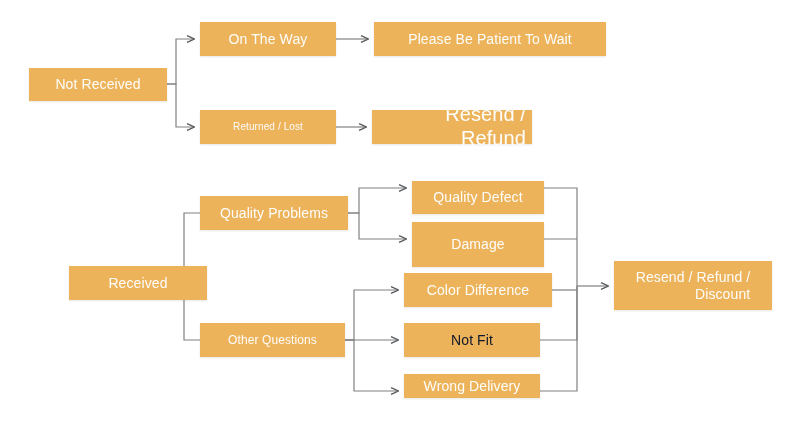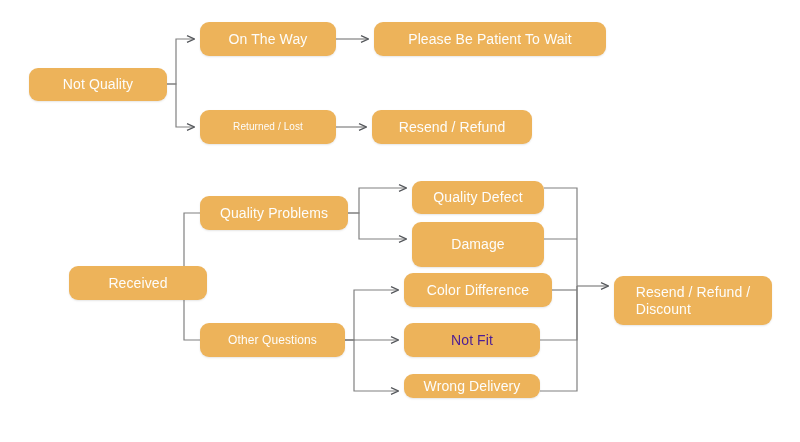--- a/index.html
+++ b/index.html
@@ -23,26 +23,26 @@
     top: 0;
     width: 800px;
     height: 442px;
     pointer-events: none;
   }
   .node {
     position: absolute;
     box-sizing: border-box;
     background: #eeb košd;
     background: #edb35a;
-    border-radius: 9px;
+    border-radius: 0;
     color: #fdfdfb;
     display: flex;
     align-items: center;
     justify-content: center;
-    text-align: left;
+    text-align: right;
     line-height: 1.18;
     letter-spacing: 0.1px;
     font-weight: 400;
     box-shadow: 0 1px 2px rgba(0,0,0,0.10);
     user-select: none;
   }
   .node-label {
     display: block;
     padding: 0 6px;
     white-space: pre-line;
@@ -71,56 +71,56 @@
       <polyline points="345,340 354,340 354,391 398,391" fill="none" stroke="#808080" stroke-width="1.2" stroke-linejoin="miter" marker-end="url(#arrowhead)"></polyline>
       <polyline points="544,188 577,188 577,286" fill="none" stroke="#808080" stroke-width="1.2" stroke-linejoin="miter"></polyline>
       <polyline points="544,239 577,239" fill="none" stroke="#808080" stroke-width="1.2" stroke-linejoin="miter"></polyline>
       <polyline points="552,290 577,290" fill="none" stroke="#808080" stroke-width="1.2" stroke-linejoin="miter"></polyline>
       <polyline points="540,340 577,340 577,286" fill="none" stroke="#808080" stroke-width="1.2" stroke-linejoin="miter"></polyline>
       <polyline points="540,391 577,391 577,286" fill="none" stroke="#808080" stroke-width="1.2" stroke-linejoin="miter"></polyline>
       <polyline points="577,286 608,286" fill="none" stroke="#808080" stroke-width="1.2" stroke-linejoin="miter" marker-end="url(#arrowhead)"></polyline>
     </svg>
   <div id="nodes-layer">
       <div class="node" style="left: 29px; top: 68px; width: 138px; height: 33px; background: rgb(237, 179, 90); color: rgb(253, 253, 251); font-size: 14px;">
-        <span class="node-label">Not Quality</span>
+        <span class="node-label">Not Received</span>
       </div>
       <div class="node" style="left: 200px; top: 22px; width: 136px; height: 34px; background: rgb(237, 179, 90); color: rgb(253, 253, 251); font-size: 14px;">
         <span class="node-label">On The Way</span>
       </div>
       <div class="node" style="left: 374px; top: 22px; width: 232px; height: 34px; background: rgb(237, 179, 90); color: rgb(253, 253, 251); font-size: 14px;">
         <span class="node-label">Please Be Patient To Wait</span>
       </div>
       <div class="node" style="left: 200px; top: 110px; width: 136px; height: 34px; background: rgb(237, 179, 90); color: rgb(253, 253, 251); font-size: 10px;">
         <span class="node-label">Returned / Lost</span>
       </div>
-      <div class="node" style="left: 372px; top: 110px; width: 160px; height: 34px; background: rgb(237, 179, 90); color: rgb(253, 253, 251); font-size: 14px;">
+      <div class="node" style="left: 372px; top: 110px; width: 160px; height: 34px; background: rgb(237, 179, 90); color: rgb(253, 253, 251); font-size: 20px;">
         <span class="node-label">Resend / Refund</span>
       </div>
       <div class="node" style="left: 29px; top: 266px; width: 138px; height: 34px; background: rgb(237, 179, 90); color: rgb(253, 253, 251); font-size: 14px; margin-left: 40px;">
         <span class="node-label">Received</span>
       </div>
       <div class="node" style="left: 200px; top: 196px; width: 148px; height: 34px; background: rgb(237, 179, 90); color: rgb(253, 253, 251); font-size: 14px;">
         <span class="node-label">Quality Problems</span>
       </div>
       <div class="node" style="left: 200px; top: 323px; width: 145px; height: 34px; background: rgb(237, 179, 90); color: rgb(253, 253, 251); font-size: 12px;">
         <span class="node-label">Other Questions</span>
       </div>
       <div class="node" style="left: 412px; top: 181px; width: 132px; height: 33px; background: rgb(237, 179, 90); color: rgb(253, 253, 251); font-size: 14px;">
         <span class="node-label">Quality Defect</span>
       </div>
       <div class="node" style="left: 412px; top: 222px; width: 132px; height: 45px; background: rgb(237, 179, 90); color: rgb(253, 253, 251); font-size: 14px;">
         <span class="node-label">Damage</span>
       </div>
       <div class="node" style="left: 404px; top: 273px; width: 148px; height: 34px; background: rgb(237, 179, 90); color: rgb(253, 253, 251); font-size: 14px;">
         <span class="node-label">Color Difference</span>
       </div>
-      <div class="node" style="left: 404px; top: 323px; width: 136px; height: 34px; background: rgb(237, 179, 90); color: #4c1d95; font-size: 14px;">
+      <div class="node" style="left: 404px; top: 323px; width: 136px; height: 34px; background: rgb(237, 179, 90); color: #0f172a; font-size: 14px;">
         <span class="node-label">Not Fit</span>
       </div>
       <div class="node" style="left: 404px; top: 374px; width: 136px; height: 24px; background: rgb(237, 179, 90); color: rgb(253, 253, 251); font-size: 14px;">
         <span class="node-label">Wrong Delivery</span>
       </div>
-      <div class="node" style="left: 614px; top: 261px; width: 158px; height: 49px; background: rgb(237, 179, 90); color: rgb(253, 253, 251); font-size: 14px; margin-top: 15px;">
+      <div class="node" style="left: 614px; top: 261px; width: 158px; height: 49px; background: rgb(237, 179, 90); color: rgb(253, 253, 251); font-size: 14px;">
         <span class="node-label">Resend / Refund /
 Discount</span>
       </div>
     </div>
 </div>
 
 </body></html>

